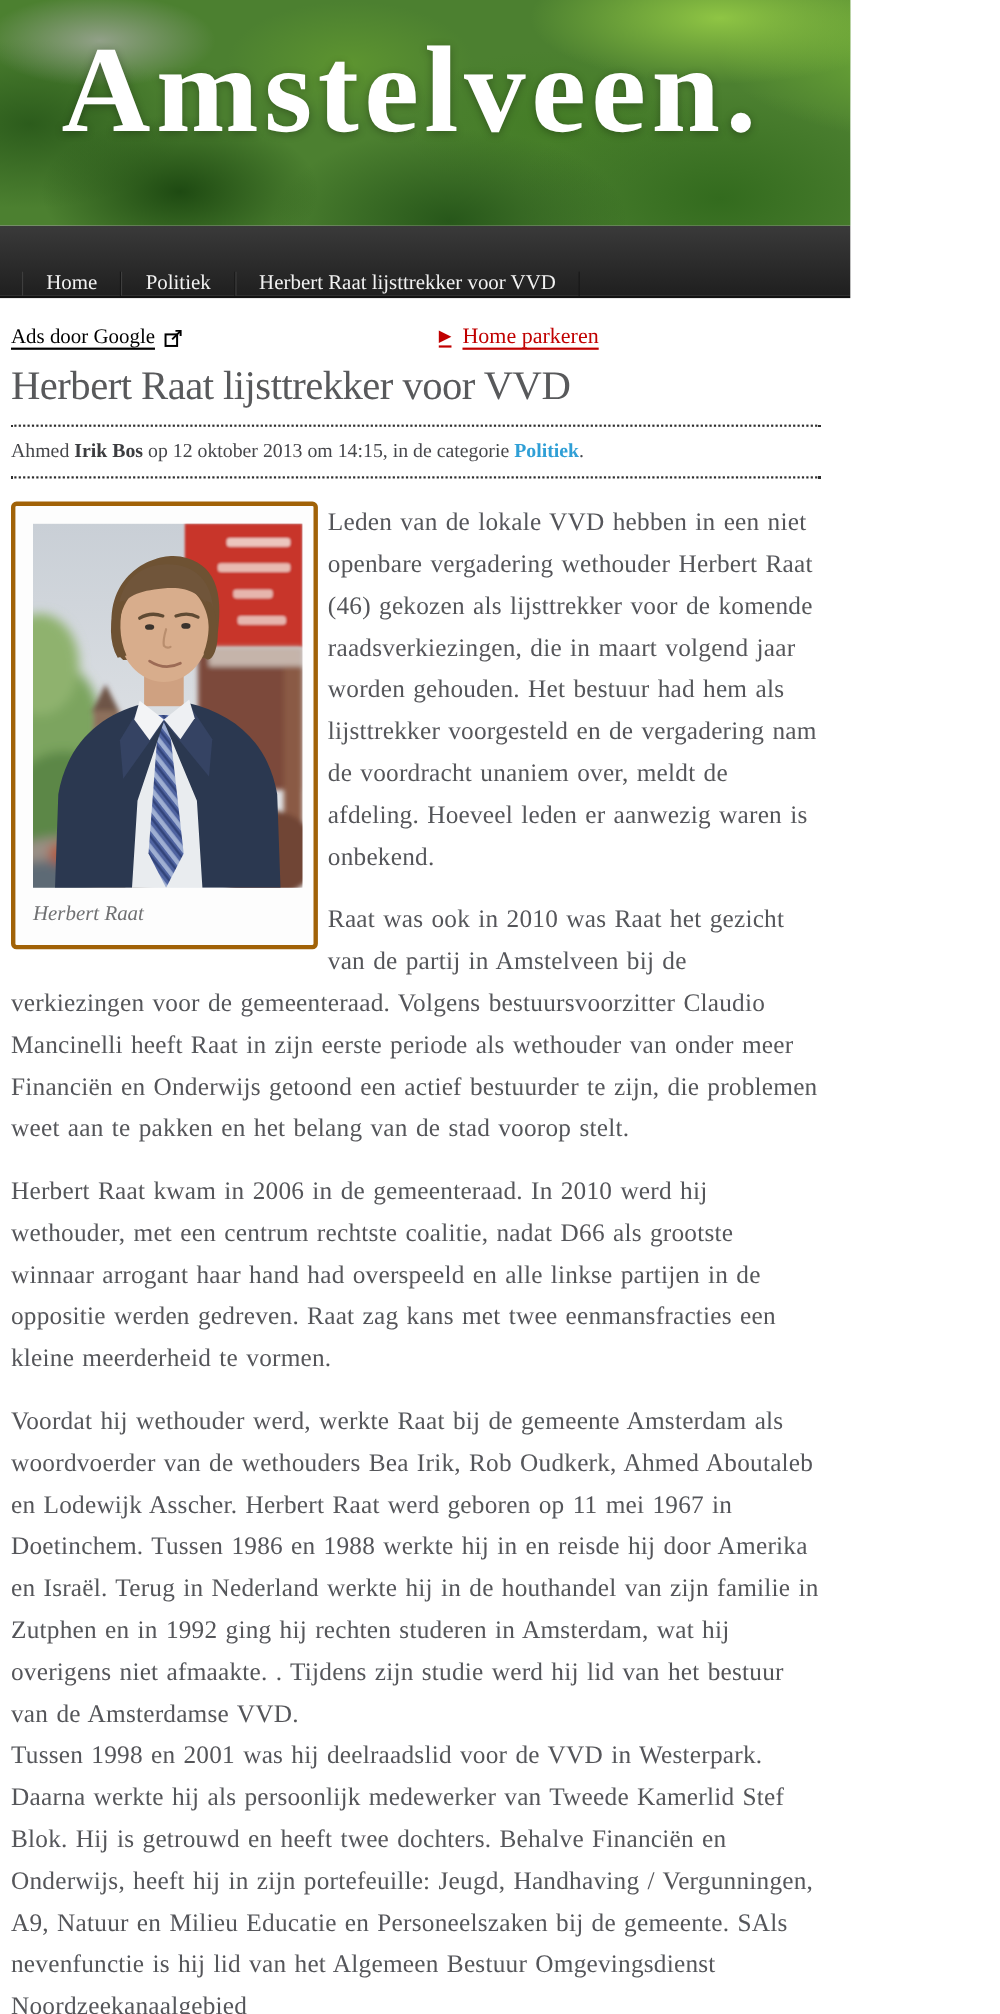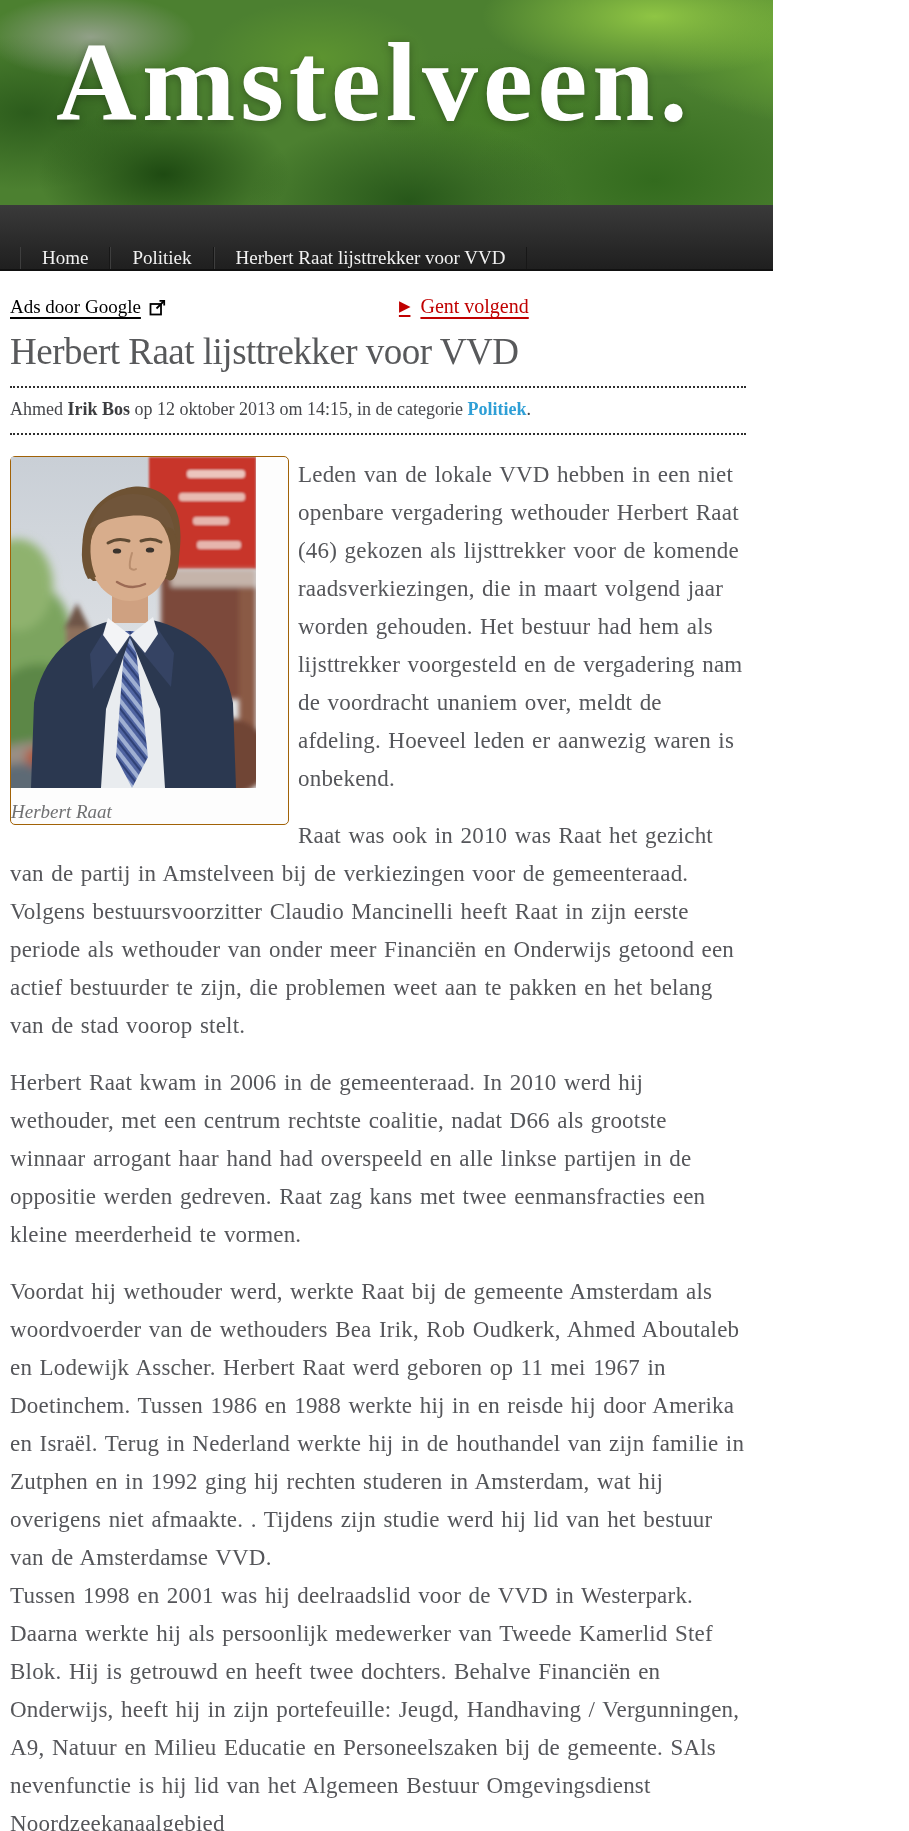--- a/index.html
+++ b/index.html
@@ -51,21 +51,21 @@
   .byline b{color:#3c3d40;}
   .cat-link{color:#2f9fd6;font-weight:700;text-decoration:none;cursor:pointer;}
 
   
   .article-body{padding-top:21px;font-size:23px;color:#55565a;line-height:38px;
     letter-spacing:.2px;word-spacing:1.5px;}
   .article-body::after{content:"";display:block;clear:both;}
   .article-body p{margin:0 0 19px;}
 
   figure.photo-card{float:left;width:279px;box-sizing:border-box;margin:0 9px 14px 0;
-    background:#fdfdfd;border:1px solid #a16207;border-radius:5px;}
+    padding:16px;background:#fdfdfd;border:4px solid #a16207;border-radius:5px;}
   figure.photo-card svg{display:block;}
   figcaption{margin-top:12px;font-size:19px;font-style:italic;color:#6f7072;
     letter-spacing:0;word-spacing:0;line-height:24px;}
 
   .right-rule{position:absolute;left:895px;top:740px;bottom:0;width:3px;background:#ed9f2d;}
 </style>
 </head>
 <body>
 
 <div class="page">
@@ -107,21 +107,21 @@
       <a class="ads-link">
         <span>Ads door Google</span>
         <svg width="19" height="19" viewBox="0 0 19 19">
           <rect x="2.5" y="6" width="10.5" height="10.5" fill="none" stroke="#000" stroke-width="1.8"></rect>
           <path d="M8.5 10.5 L16 3" stroke="#000" stroke-width="1.8" fill="none"></path>
           <path d="M11.5 2.8 H16.2 V7.5" fill="none" stroke="#000" stroke-width="1.8"></path>
         </svg>
       </a>
       <a class="sponsored">
         <span class="tri">▶</span>
-        <span>Gent volgend</span>
+        <span>Home parkeren</span>
       </a>
     </div>
 
     <h1 class="title">Herbert Raat lijsttrekker voor VVD</h1>
 
     <div class="dotted-rule"></div>
 
     <div class="byline">
       <span>Ahmed</span>
       <b>Irik Bos</b>

